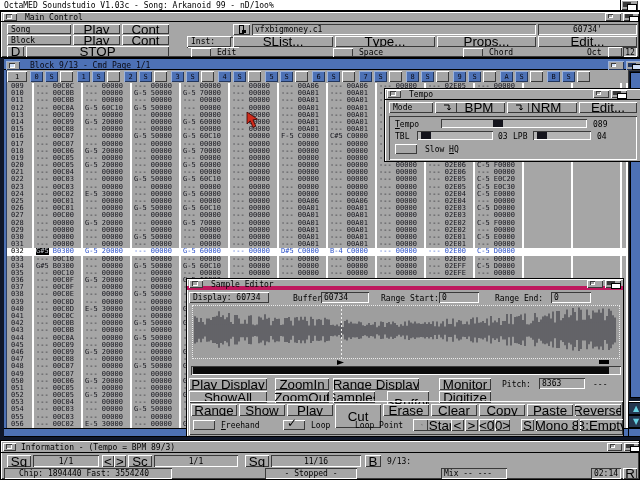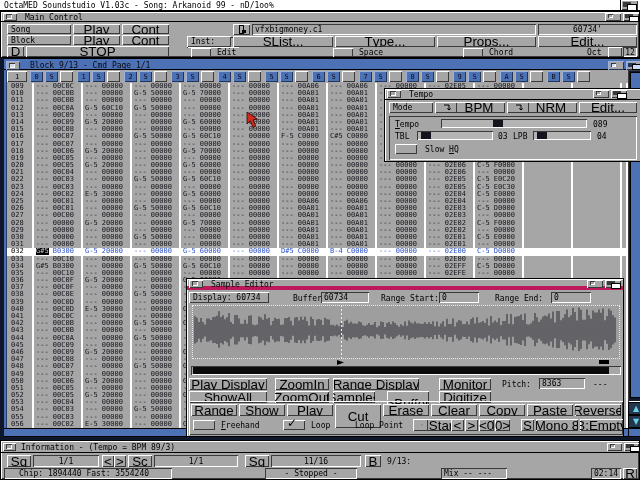--- a/index.html
+++ b/index.html
@@ -986,21 +986,21 @@
           <path d="M1 1 H6 V6 M6 6 L4.2 4.4 M6 6 L7.8 4.4" stroke="#000" fill="none"></path>
         </svg>
       <span class="sep"></span>
       <span style="flex:1;text-align:center">BPM</span>
     </button>
     <button class="abs btn out" style="left:122px;top:13px;width:70px;height:11px;border:0">
       <svg class="cyc" width="9" height="8" viewBox="0 0 9 8">
           <path d="M1 1 H6 V6 M6 6 L4.2 4.4 M6 6 L7.8 4.4" stroke="#000" fill="none"></path>
         </svg>
       <span class="sep"></span>
-      <span style="flex:1;text-align:center">NRM</span>
+      <span style="flex:1;text-align:left">NRM</span>
     </button>
     <button class="abs btn out" style="left:194px;top:13px;width:58px;height:11px;border:0"><u>E</u>dit...</button>
     <div class="abs in" style="left:4px;top:27px;width:248px;height:44px"></div>
     <span class="abs" style="left:10px;top:31px"><u>T</u>empo</span>
     <div class="abs in" style="left:56px;top:30px;width:146px;height:9px;background:#b4b4b4">
       <div class="abs" style="left:52px;top:1px;width:10px;height:7px;background:#14141c"></div>
     </div>
     <span class="abs" style="left:208px;top:31px">089</span>
     <span class="abs" style="left:10px;top:43px">TBL</span>
     <div class="abs in" style="left:32px;top:42px;width:76px;height:9px;background:#b4b4b4">

